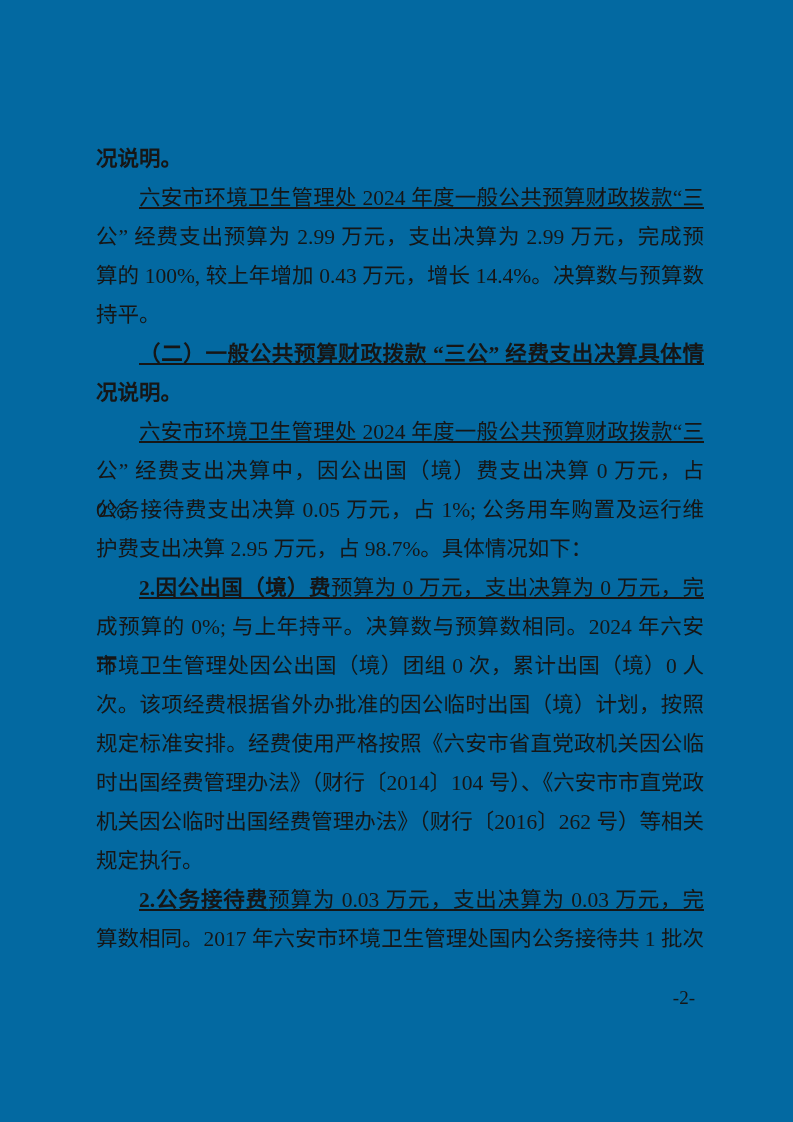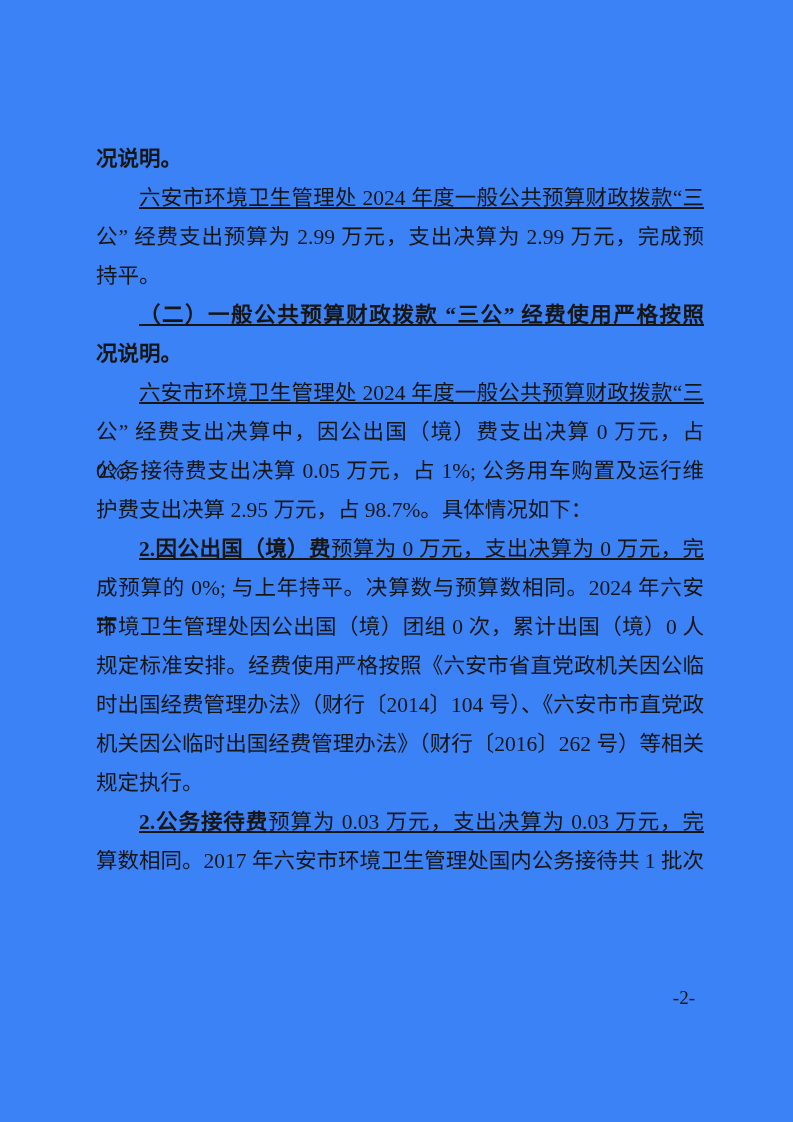--- a/index.html
+++ b/index.html
@@ -4,21 +4,21 @@
 <style>
   html, body {
     margin: 0;
     padding: 0;
     background: #ffffff;
   }
   .page {
     position: relative;
     width: 793px;
     height: 1122px;
-    background: #3b82f6;
+    background: #0369a1;
     overflow: hidden;
     font-family: "Liberation Serif", "DejaVu Serif", serif;
     color: #161616;
   }
   .text-column {
     position: absolute;
     left: 96px;
     top: 140px;
     width: 608px;
   }
@@ -53,30 +53,32 @@
 </style>
 </head>
 <body>
 
 <div class="page">
 
   <div class="text-column">
       <div class="line end"><span class="bold-run">况说明。</span><span class="normal-run"></span></div>
       <div class="line indent"><span class="bold-run"></span><span class="normal-run">六安市环境卫生管理处 2024 年度一般公共预算财政拨款“三</span></div>
       <div class="line"><span class="bold-run"></span><span class="normal-run">公” 经费支出预算为 2.99 万元，支出决算为 2.99 万元，完成预</span></div>
+      <div class="line"><span class="bold-run"></span><span class="normal-run">算的 100%, 较上年增加 0.43 万元，增长 14.4%。决算数与预算数</span></div>
       <div class="line end"><span class="bold-run"></span><span class="normal-run">持平。</span></div>
-      <div class="line indent"><span class="bold-run">（二）一般公共预算财政拨款 “三公” 经费使用严格按照</span><span class="normal-run"></span></div>
+      <div class="line indent"><span class="bold-run">（二）一般公共预算财政拨款 “三公” 经费支出决算具体情</span><span class="normal-run"></span></div>
       <div class="line end"><span class="bold-run">况说明。</span><span class="normal-run"></span></div>
       <div class="line indent"><span class="bold-run"></span><span class="normal-run">六安市环境卫生管理处 2024 年度一般公共预算财政拨款“三</span></div>
       <div class="line"><span class="bold-run"></span><span class="normal-run">公” 经费支出决算中，因公出国（境）费支出决算 0 万元，占 0%;</span></div>
       <div class="line"><span class="bold-run"></span><span class="normal-run">公务接待费支出决算 0.05 万元，占 1%; 公务用车购置及运行维</span></div>
       <div class="line end"><span class="bold-run"></span><span class="normal-run">护费支出决算 2.95 万元，占 98.7%。具体情况如下：</span></div>
       <div class="line indent"><span class="bold-run">2.因公出国（境）费</span><span class="normal-run">预算为 0 万元，支出决算为 0 万元，完</span></div>
       <div class="line"><span class="bold-run"></span><span class="normal-run">成预算的 0%; 与上年持平。决算数与预算数相同。2024 年六安市</span></div>
       <div class="line"><span class="bold-run"></span><span class="normal-run">环境卫生管理处因公出国（境）团组 0 次，累计出国（境）0 人</span></div>
+      <div class="line"><span class="bold-run"></span><span class="normal-run">次。该项经费根据省外办批准的因公临时出国（境）计划，按照</span></div>
       <div class="line"><span class="bold-run"></span><span class="normal-run">规定标准安排。经费使用严格按照《六安市省直党政机关因公临</span></div>
       <div class="line"><span class="bold-run"></span><span class="normal-run">时出国经费管理办法》（财行〔2014〕104 号）、《六安市市直党政</span></div>
       <div class="line"><span class="bold-run"></span><span class="normal-run">机关因公临时出国经费管理办法》（财行〔2016〕262 号）等相关</span></div>
       <div class="line end"><span class="bold-run"></span><span class="normal-run">规定执行。</span></div>
       <div class="line indent"><span class="bold-run">2.公务接待费</span><span class="normal-run">预算为 0.03 万元，支出决算为 0.03 万元，完</span></div>
       <div class="line"><span class="bold-run"></span><span class="normal-run">算数相同。2017 年六安市环境卫生管理处国内公务接待共 1 批次</span></div>
     </div>
 
   <div class="page-number">-2-</div>
 

